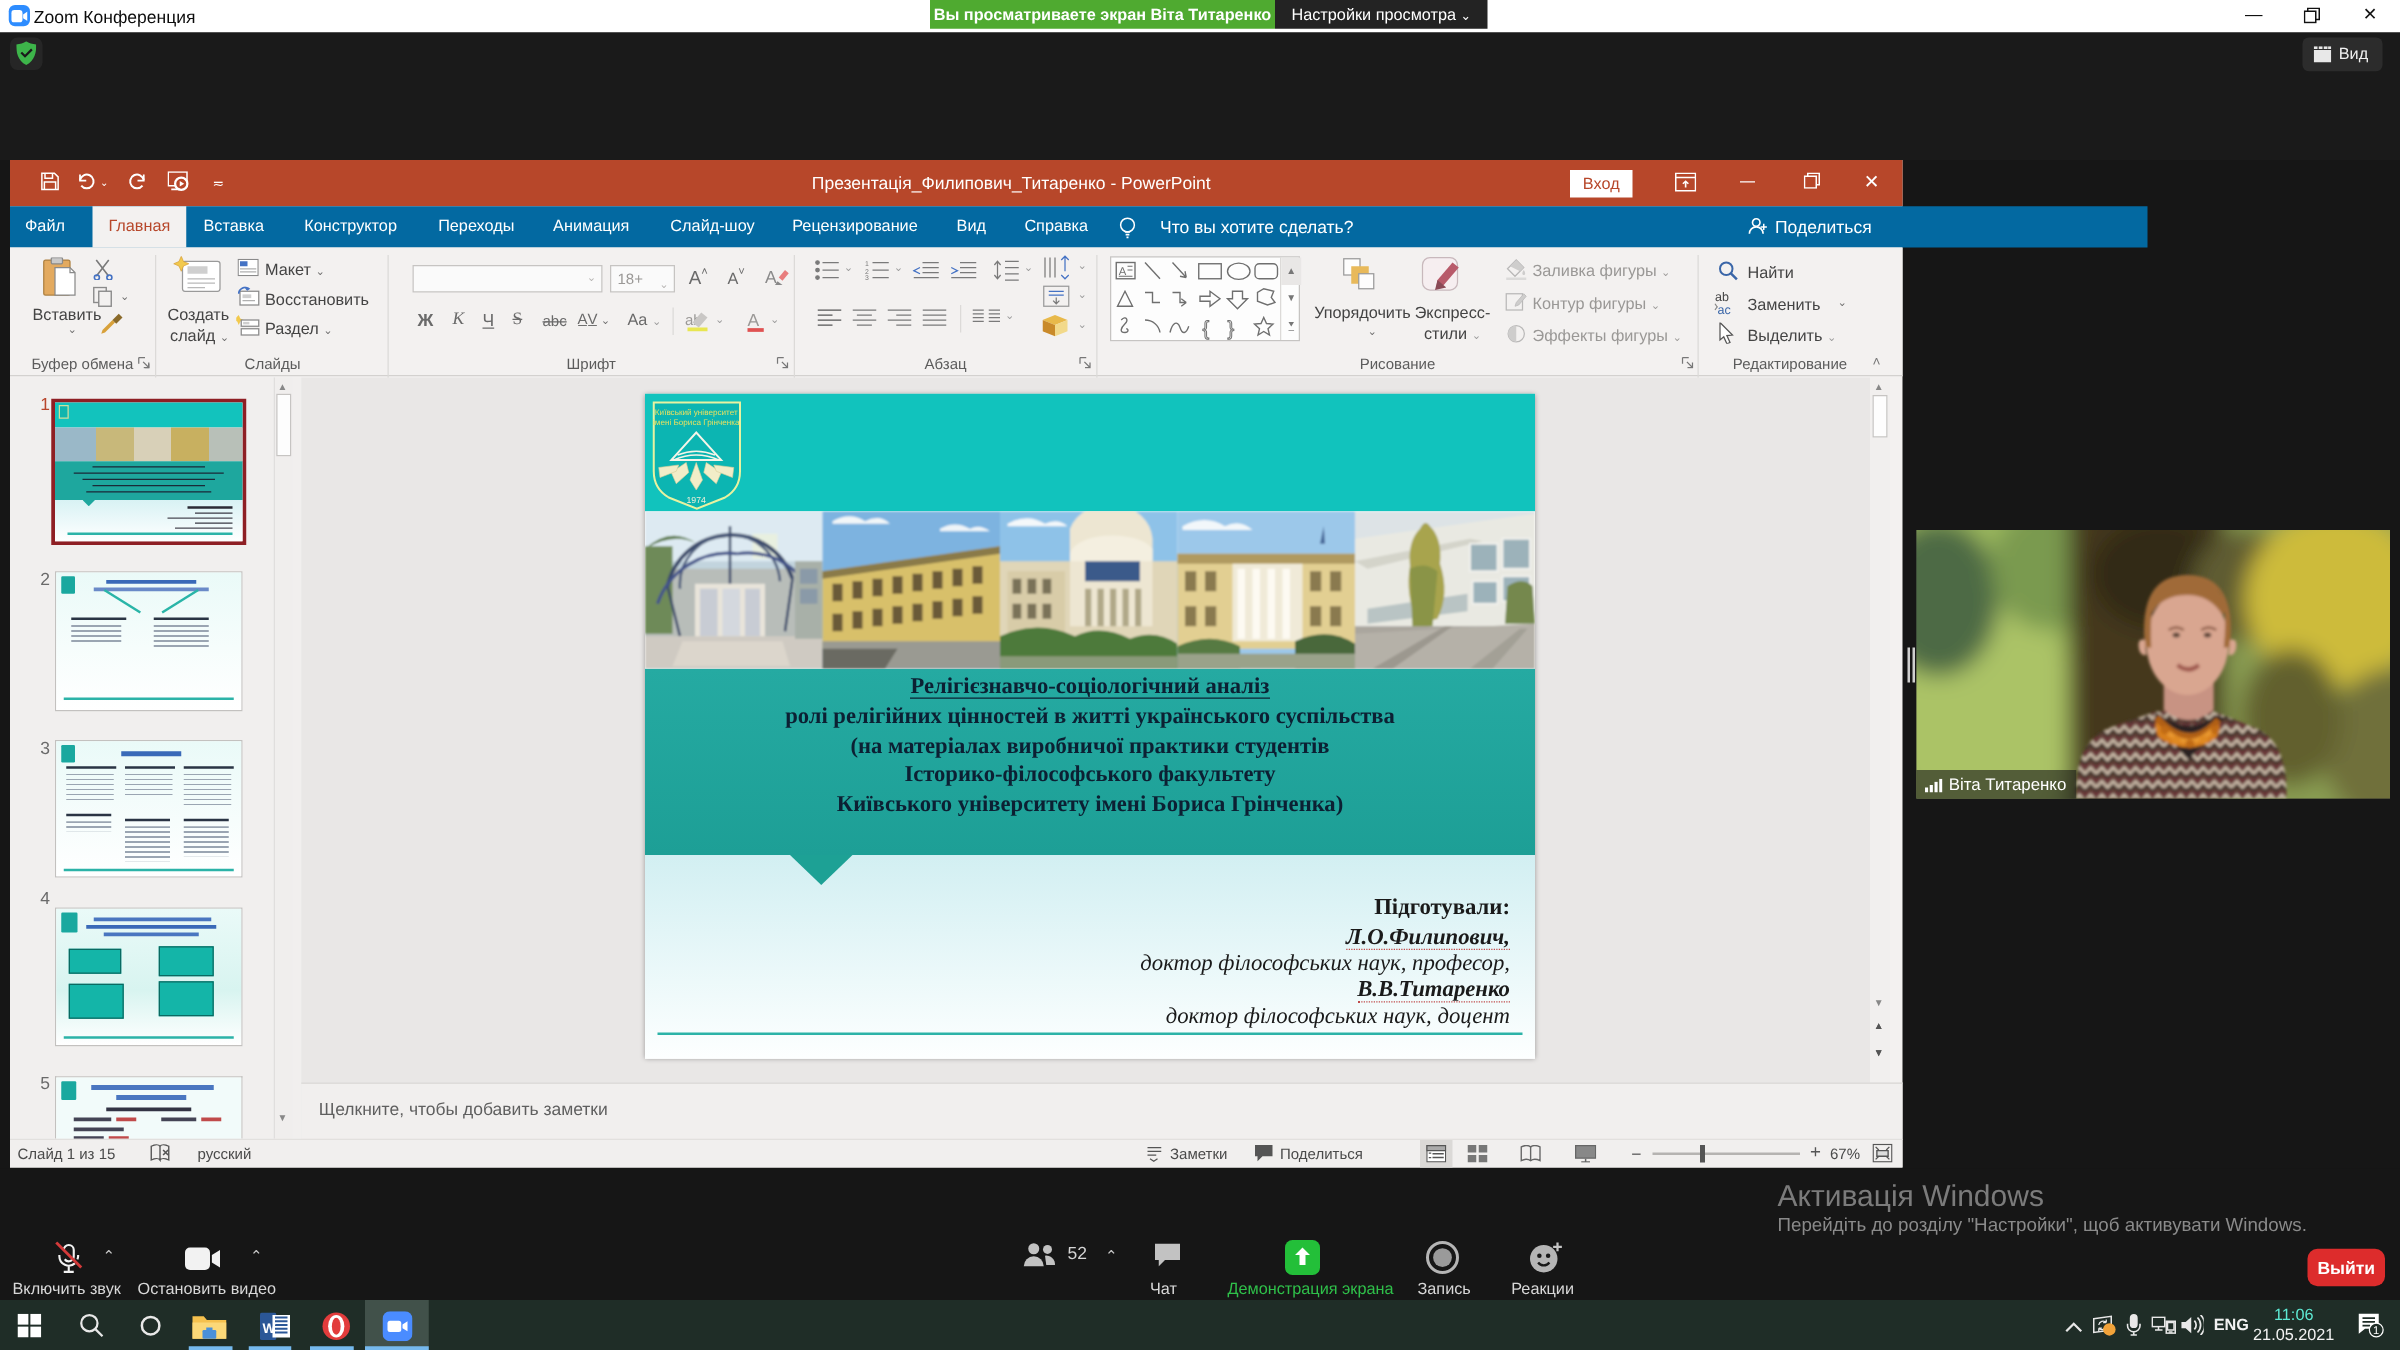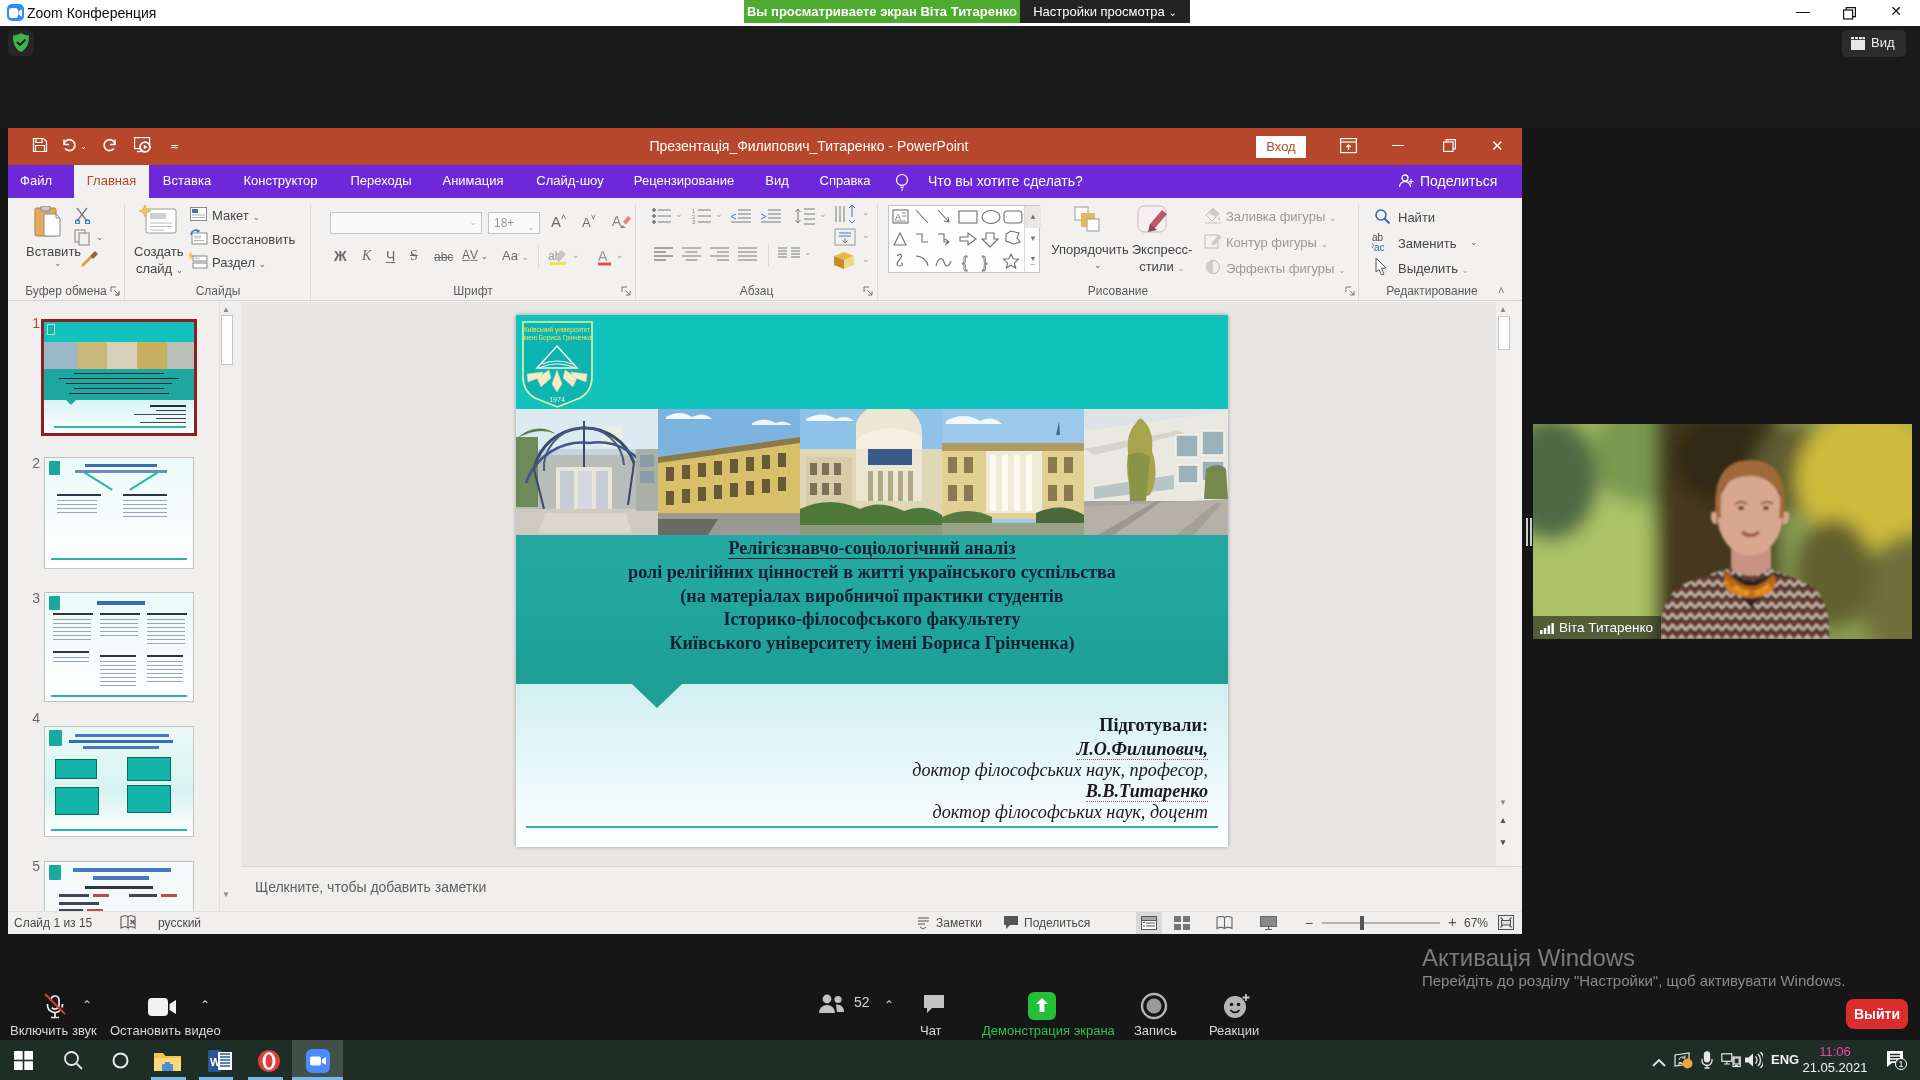--- a/index.html
+++ b/index.html
@@ -17,21 +17,21 @@
 .wbtn { top:0; width:14px; height:22px; color:#111; font-size:14px; text-align:center; line-height:22px; }
 
 
 #darkstrip { left:0; top:26px; width:1920px; height:102px; background:#1a1a1a; }
 #shieldbg { left:8px; top:30px; width:26px; height:26px; background:#262626; border-radius:6px; }
 #vidbtn { left:1842px; top:30px; width:64px; height:27px; background:#2c2c2c; border-radius:5px; color:#f0f0f0; font-size:13px; }
 
 
 #ppt { left:8px; top:128px; width:1514px; height:806px; background:#f3f1f0; }
 #ppt-title { left:0; top:0; width:1514px; height:37px; background:#b7472a; }
-#ppt-tabs { left:0; top:37px; width:1514px; height:33px; background:#6d28d9; }
+#ppt-tabs { left:0; top:37px; width:1710px; height:33px; background:#0369a1; }
 .tab { position:absolute; top:0; height:33px; line-height:32px; color:#fff; font-size:13px; text-align:center; }
 #tab-home { background:#f3f1f0; color:#b7472a; }
 #ppt-ribbon { left:0; top:70px; width:1514px; height:103px; background:#f3f1f0; border-bottom:1px solid #d3d1cf; }
 .gsep { position:absolute; top:6px; width:1px; height:158px; background:#dcdad8; }
 .glabel { position:absolute; top:86px; font-size:12px; color:#5c5c5c; text-align:center; }
 .ricon { position:absolute; color:#6a6a6a; font-size:13px; }
 .rtext { position:absolute; color:#444; font-size:13px; }
 .gray { color:#9a9896; }
 
 
@@ -897,20 +897,20 @@
           <path d="M3 11 h6 M5.8 8.5 V11"></path>
           <rect x="12" y="4" width="7.2" height="9.5" fill="#1f2d27"></rect>
           <rect x="13" y="5" width="5.2" height="6"></rect>
           <path d="M14 12.5 h3"></path>
         </svg></div>
     <div class="abs" style="left:1745px;top:12px;"><svg width="18" height="16" viewBox="0 0 18 16" fill="#e8e8e8">
           <path d="M0 5.5 h3.5 L8 1.5 v13 L3.5 10.5 H0 Z"></path>
           <path d="M10.5 4.5 a5 5 0 0 1 0 7 M13 2 a8.5 8.5 0 0 1 0 12 M15.5 0 a11.5 11.5 0 0 1 0 16" stroke="#e8e8e8" stroke-width="1.4" fill="none"></path>
         </svg></div>
     <div class="abs" style="left:1771px;top:12px;color:#f2f2f2;font-size:13px;font-weight:bold;">ENG</div>
-    <div class="abs" style="left:1806px;top:4px;width:58px;color:#ec4899;font-size:13px;text-align:center;">11:06</div>
+    <div class="abs" style="left:1806px;top:4px;width:58px;color:#5eead4;font-size:13px;text-align:center;">11:06</div>
     <div class="abs" style="left:1800px;top:20px;width:70px;color:#f2f2f2;font-size:13px;text-align:center;">21.05.2021</div>
     <div class="abs" style="left:1886px;top:10px;"><svg width="20" height="19" viewBox="0 0 20 19">
           <path d="M1 1 h16 v12 h-11 l-5 4 Z" fill="#fff"></path>
           <path d="M4 4.5 h10 M4 7.5 h10 M4 10.5 h6" stroke="#1f2d27" stroke-width="1.4"></path>
         </svg><div style="position:absolute;left:9px;top:8px;width:12px;height:12px;border-radius:6px;background:#1f2d27;border:1px solid #fff;color:#fff;font-size:9px;text-align:center;line-height:11px;">1</div></div>
   </div>
 </div>
 
 </body></html>

